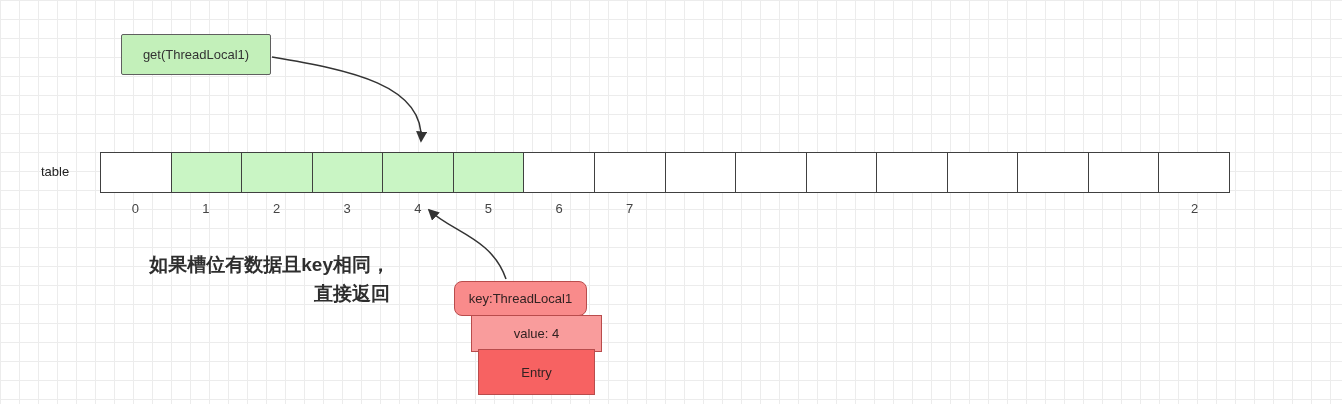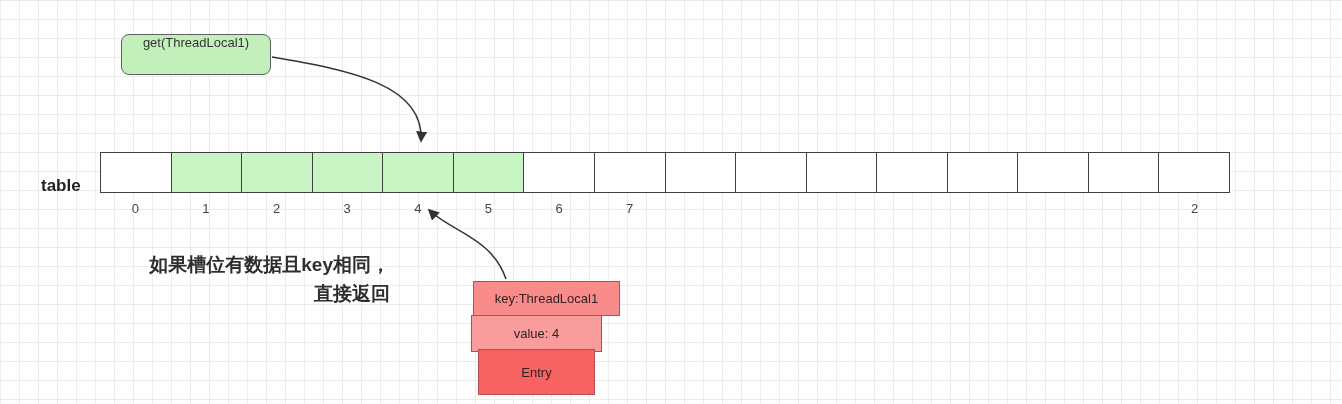--- a/index.html
+++ b/index.html
@@ -27,33 +27,33 @@
     pointer-events: none;
   }
   .get-box {
     position: absolute;
     left: 121px;
     top: 34px;
     width: 148px;
     height: 39px;
     background: #c3f0ba;
     border: 1px solid #5f5f5f;
-    border-radius: 8px;
+    border-radius: 2px;
     display: flex;
-    align-items: flex-start;
+    align-items: center;
     justify-content: center;
     font-size: 13px;
     color: #333333;
   }
   .table-label {
     position: absolute;
     left: 41px;
-    top: 176px;
-    font-size: 17px;
-    font-weight: bold;
+    top: 164px;
+    font-size: 13px;
+    font-weight: normal;
     color: #222222;
   }
   .table-row {
     position: absolute;
     left: 100px;
     top: 152px;
     width: 1130px;
     height: 41px;
     display: flex;
   }
@@ -96,25 +96,26 @@
     position: absolute;
     box-sizing: border-box;
     display: flex;
     align-items: center;
     justify-content: center;
     font-size: 13px;
     color: #332222;
     border: 1px solid #b94c4c;
   }
   .entry.key {
-    left: 473px;
+    left: 454px;
     top: 281px;
-    width: 147px;
+    width: 133px;
     height: 35px;
     background: #f98b8b;
+    border-radius: 8px;
   }
   .entry.value {
     left: 471px;
     top: 315px;
     width: 131px;
     height: 37px;
     background: #f99c9c;
   }
   .entry.tag {
     left: 478px;

